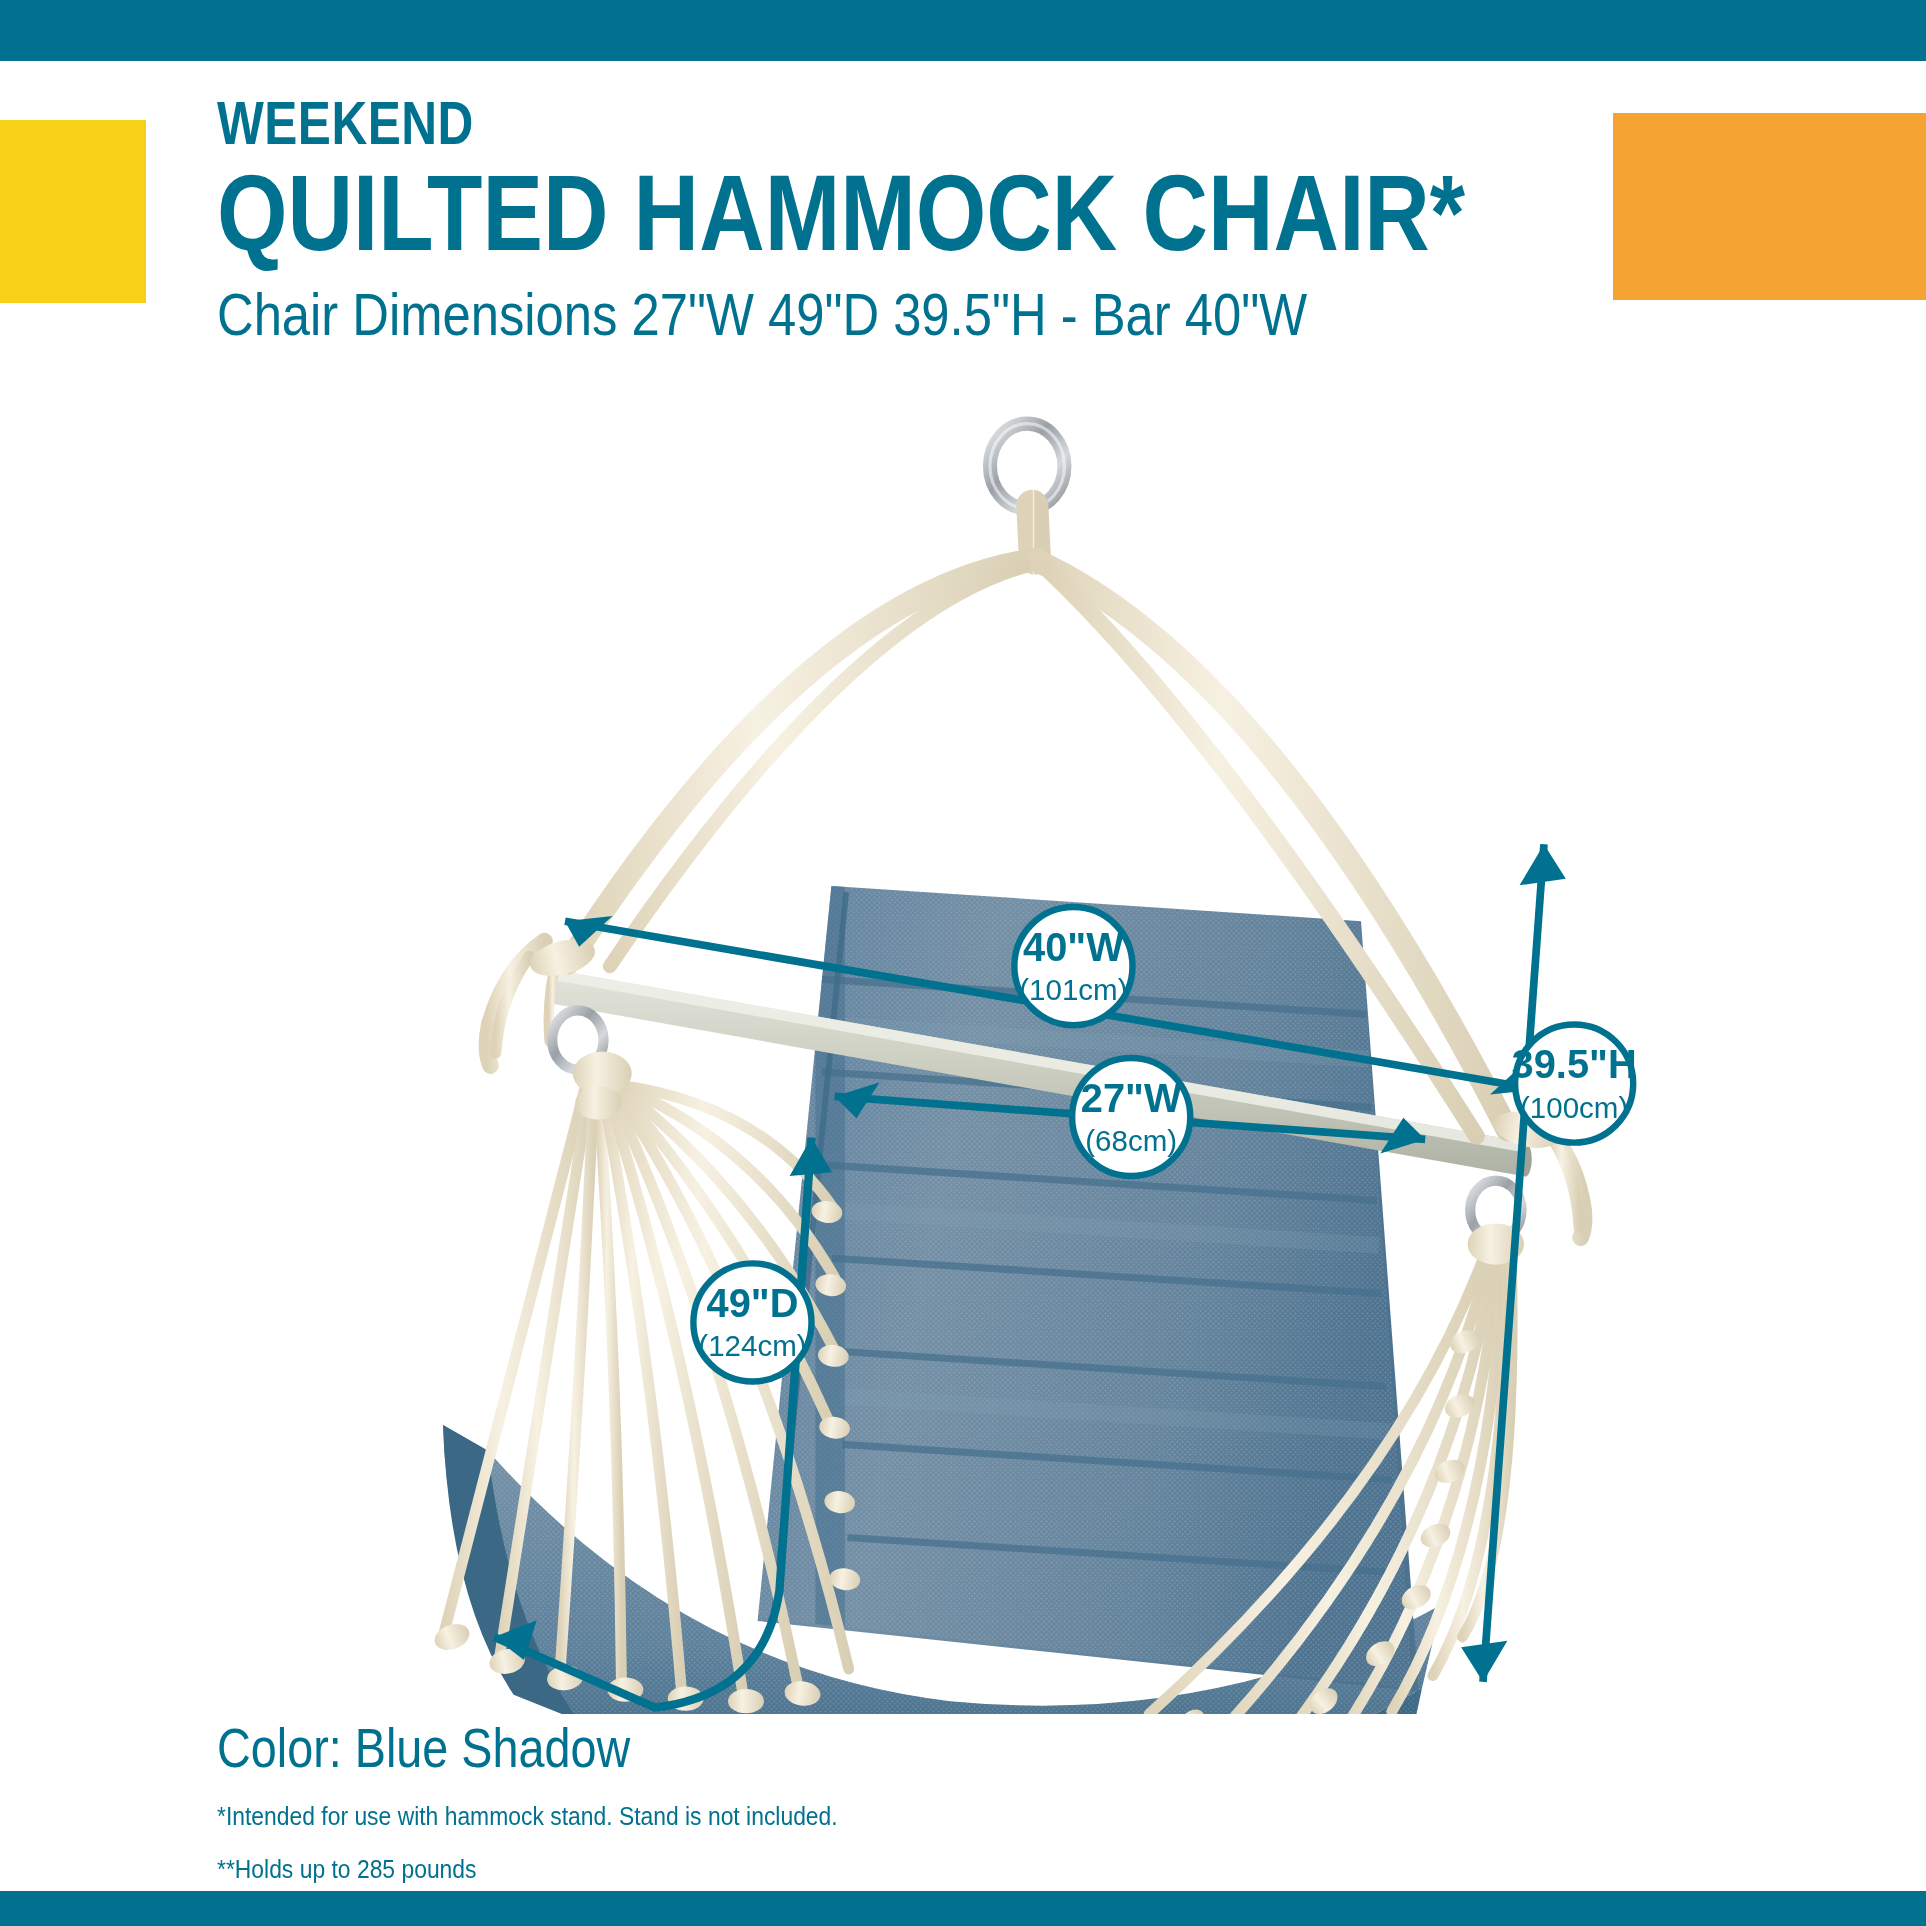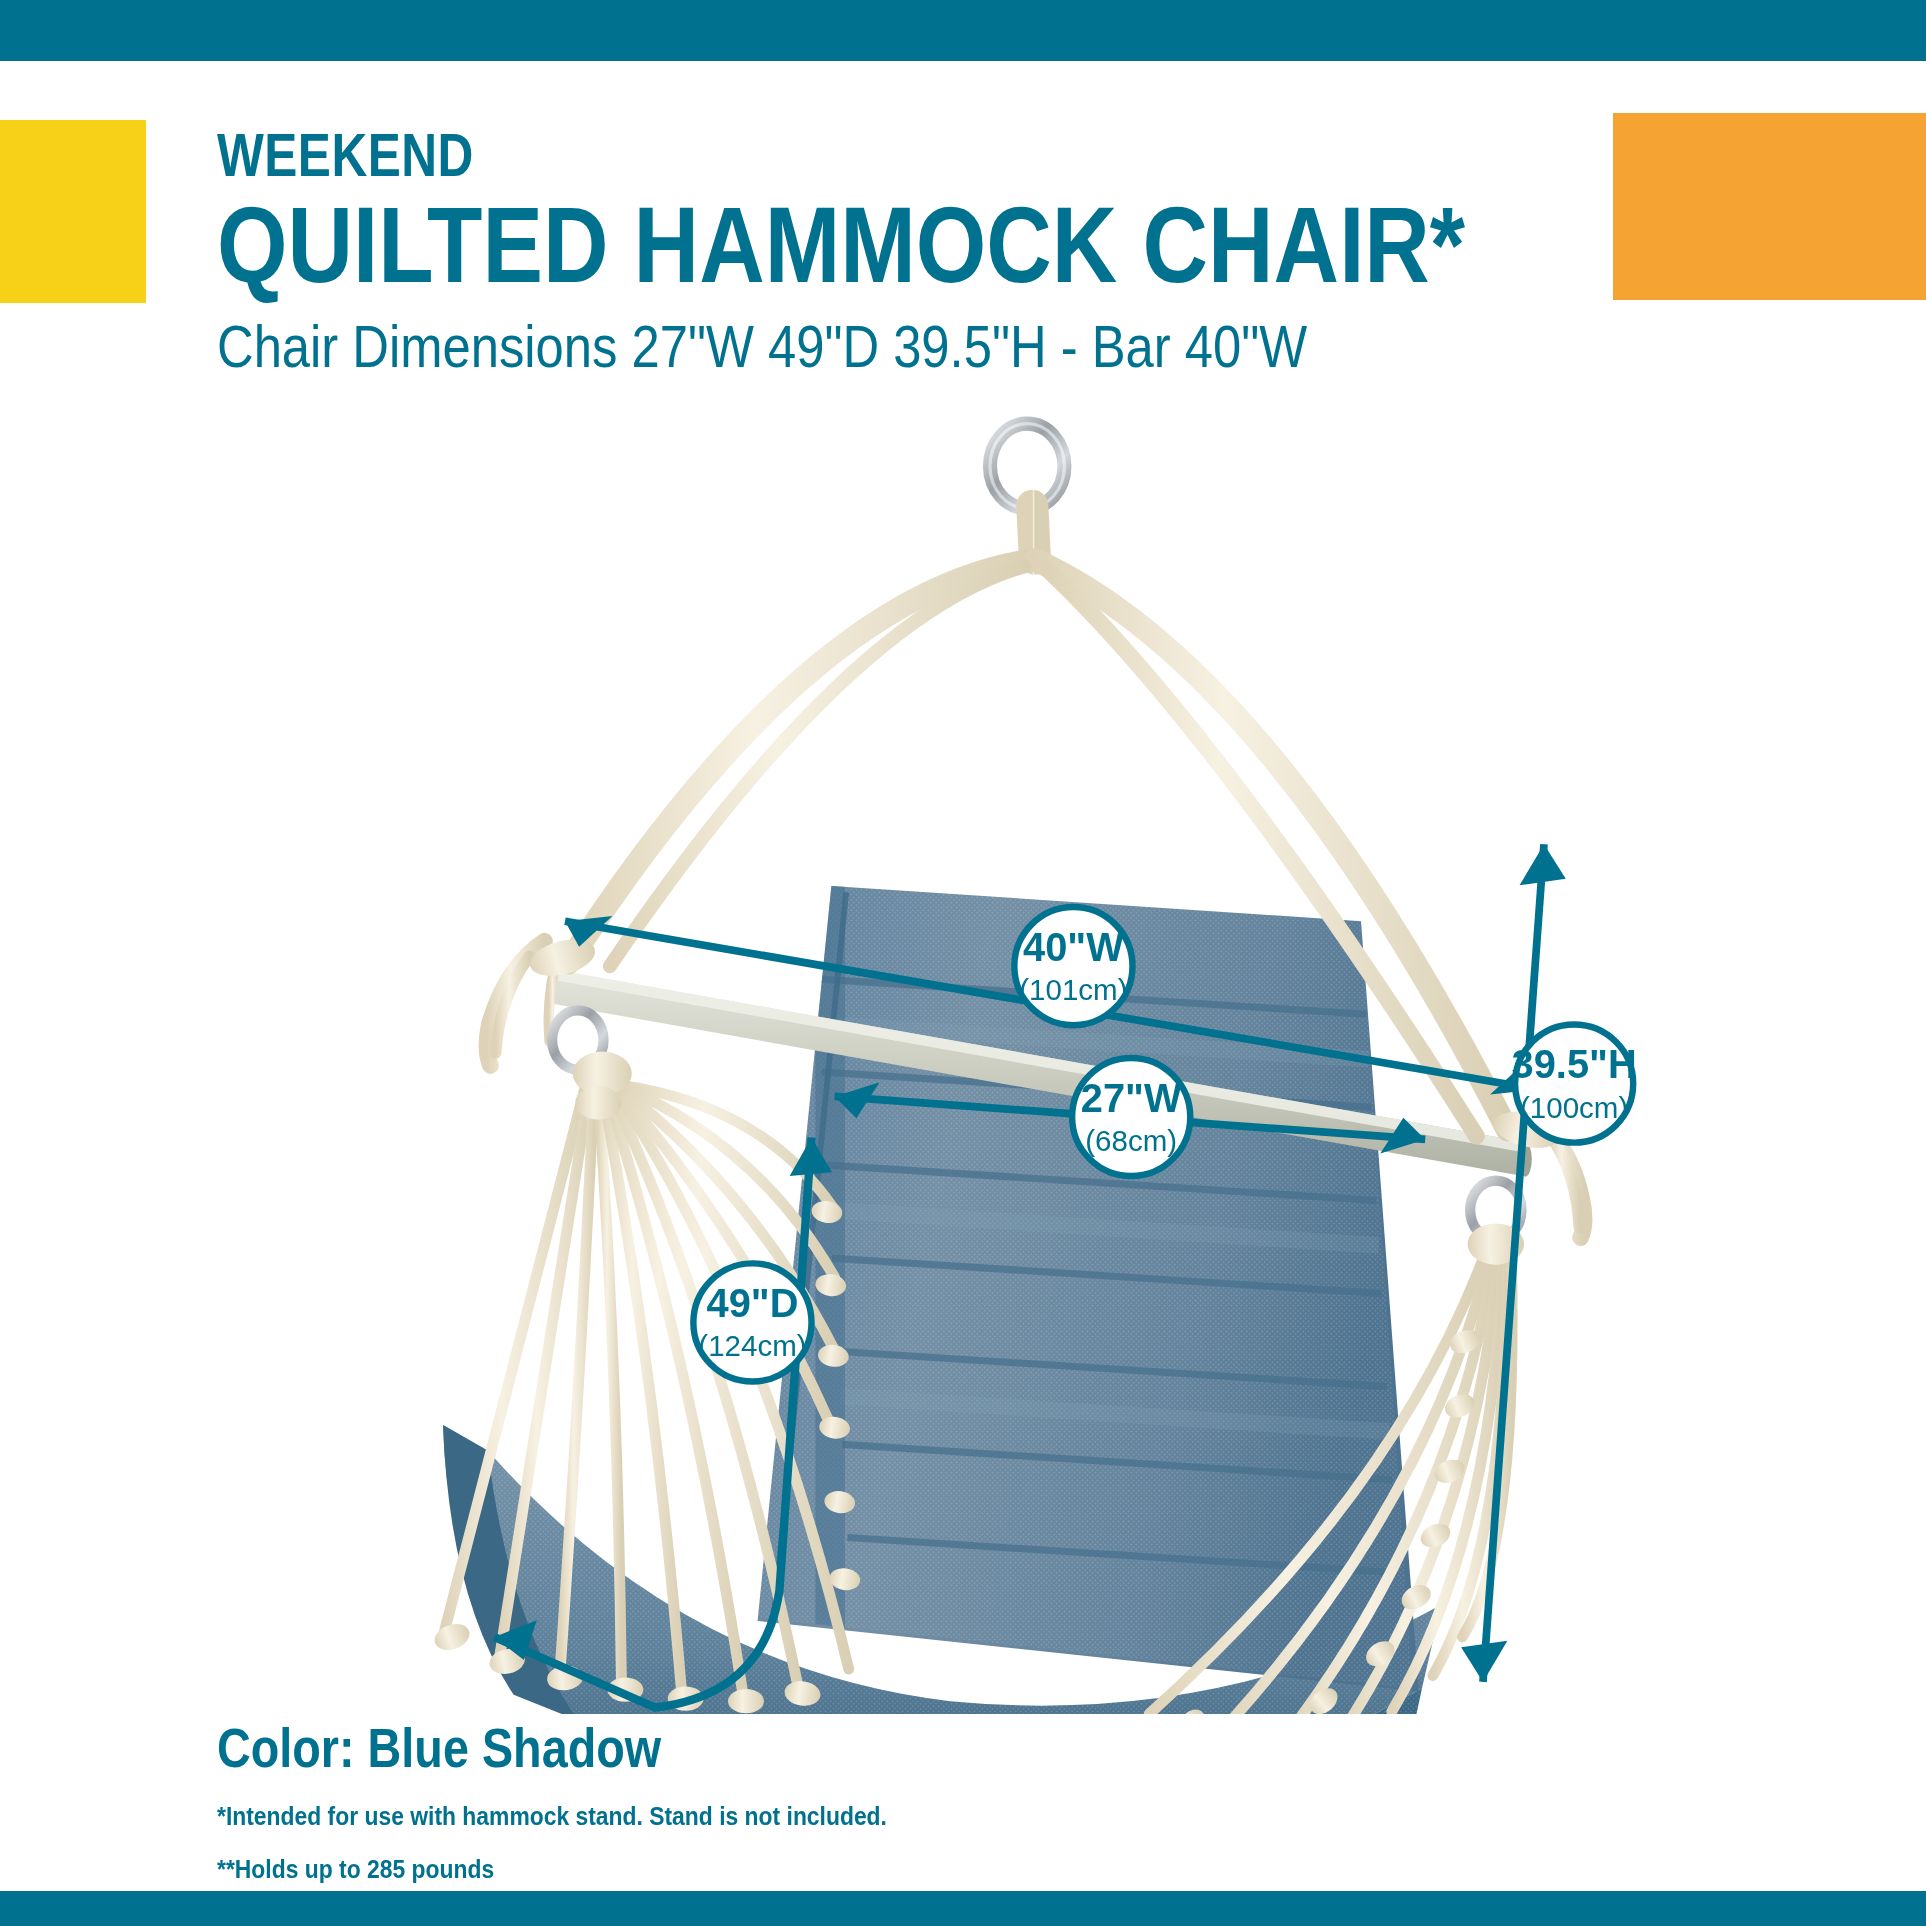--- a/index.html
+++ b/index.html
@@ -5,30 +5,30 @@
   html,body{margin:0;padding:0;background:#fff;}
   body{width:1926px;height:1926px;position:relative;overflow:hidden;
        font-family:"Liberation Sans",sans-serif;}
 
   .band-top{position:absolute;left:0;top:0;width:1926px;height:61px;background:#00728f;}
   .band-bottom{position:absolute;left:0;top:1891px;width:1926px;height:35px;background:#00728f;}
 
   .swatch-yellow{position:absolute;left:0;top:120px;width:146px;height:183px;background:#f7d117;}
   .swatch-orange{position:absolute;left:1613px;top:113px;width:313px;height:187px;background:#f5a433;}
 
-  .hdr{position:absolute;left:217px;top:124px;width:1412px;}
+  .hdr{position:absolute;left:217px;top:92px;width:1412px;}
   .kicker{color:#00728f;font-weight:bold;font-size:62px;line-height:1.0;
           letter-spacing:0.6px;transform:scaleX(.80);transform-origin:left center;}
   .title{color:#00728f;font-weight:bold;font-size:108px;line-height:1.02;
          letter-spacing:0px;transform:scaleX(.84);transform-origin:left center;
          margin-top:3.9px;white-space:nowrap;}
   .subtitle{color:#00728f;font-size:59px;line-height:1.05;margin-top:16.7px;
             transform:scaleX(.86);transform-origin:left center;white-space:nowrap;}
 
-  .footer{position:absolute;left:217px;top:1721px;width:1477px;font-weight:bold;}
+  .footer{position:absolute;left:217px;top:1721px;width:1477px;}
   .color-line{color:#00728f;font-size:55px;line-height:1.0;
               transform:scaleX(.85);transform-origin:left center;}
   .note{color:#00728f;font-size:26px;line-height:1.0;margin-top:27px;
         transform:scaleX(.88);transform-origin:left center;}
 
   .stage{position:absolute;left:0;top:398px;width:1926px;height:1316px;}
   svg.art{position:absolute;left:0;top:0;width:1926px;height:1316px;}
 
   .dimtxt-main{font-family:"Liberation Sans",sans-serif;font-weight:bold;
                fill:#00728f;font-size:62px;text-anchor:middle;}

